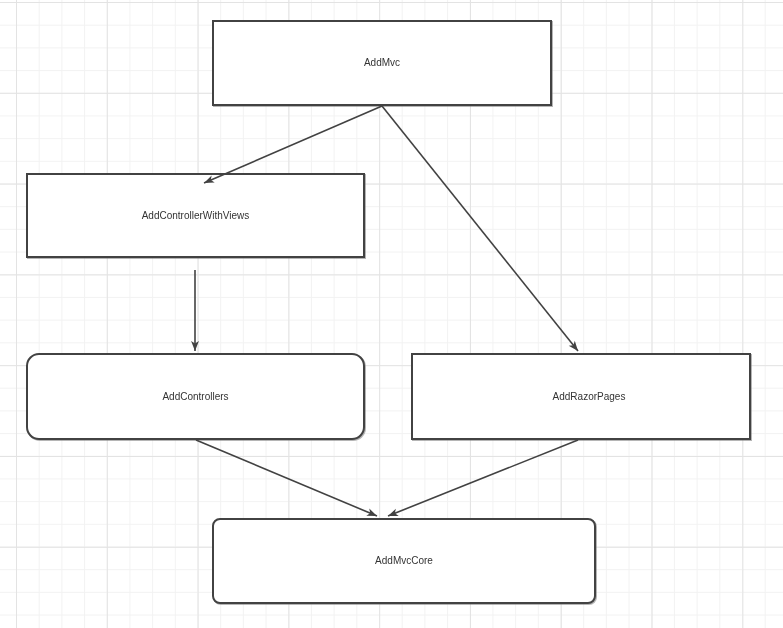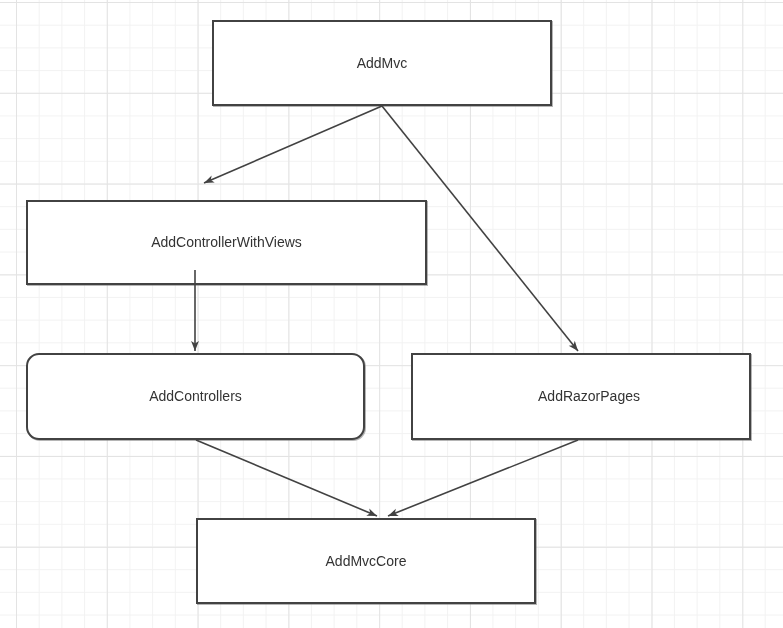--- a/index.html
+++ b/index.html
@@ -37,21 +37,21 @@
     position: absolute;
     background: var(--node-fill);
     border: 2px solid var(--node-border);
     box-shadow: 1px 1px 0 rgba(120,120,120,0.55);
     display: flex;
     align-items: center;
     justify-content: center;
     cursor: default;
   }
   .node-label {
-    font-size: 14px;
+    font-size: 10px;
     color: var(--text);
     line-height: 1.2;
     white-space: nowrap;
     user-select: none;
   }
   svg.edges-layer {
     position: absolute;
     left: 0;
     top: 0;
     width: 783px;
@@ -66,30 +66,30 @@
   #arrowhead path { fill: var(--edge); }
 </style>
 </head>
 <body>
 
 <div class="canvas">
   <div>
       <div class="node" style="left: 212px; top: 20px; width: 340px; height: 86px;">
     <span class="node-label">AddMvc</span>
   </div>
-      <div class="node" style="left: 26px; top: 200px; width: 401px; height: 85px;">
+      <div class="node" style="left: 26px; top: 173px; width: 339px; height: 85px;">
     <span class="node-label">AddControllerWithViews</span>
   </div>
       <div class="node" style="left: 26px; top: 353px; width: 339px; height: 87px; border-radius: 13px;">
     <span class="node-label">AddControllers</span>
   </div>
       <div class="node" style="left: 411px; top: 353px; width: 340px; height: 87px; padding-left: 16px;">
     <span class="node-label">AddRazorPages</span>
   </div>
-      <div class="node" style="left: 196px; top: 518px; width: 340px; height: 86px;">
+      <div class="node" style="left: 212px; top: 518px; width: 384px; height: 86px; border-radius: 8px;">
     <span class="node-label">AddMvcCore</span>
   </div>
     </div>
   <svg class="edges-layer" viewBox="0 0 783 628" xmlns="http://www.w3.org/2000/svg">
     <defs>
       <marker id="arrowhead" viewBox="0 0 12 9" refX="11" refY="4.5" markerWidth="12" markerHeight="9" markerUnits="userSpaceOnUse" orient="auto">
         <path d="M 1 0.6 L 11 4.5 L 1 8.4 L 3.6 4.5 Z"></path>
       </marker>
     </defs>
   <line x1="382" y1="106" x2="204" y2="183" marker-end="url(#arrowhead)"></line>

